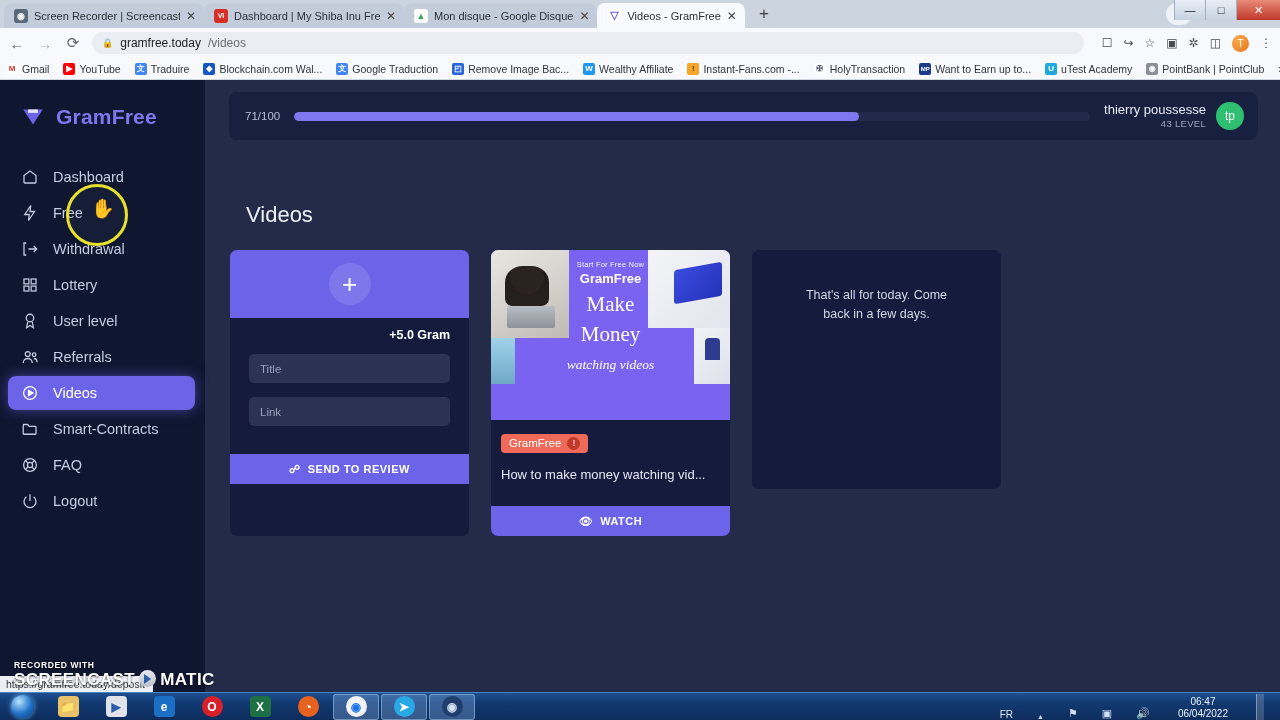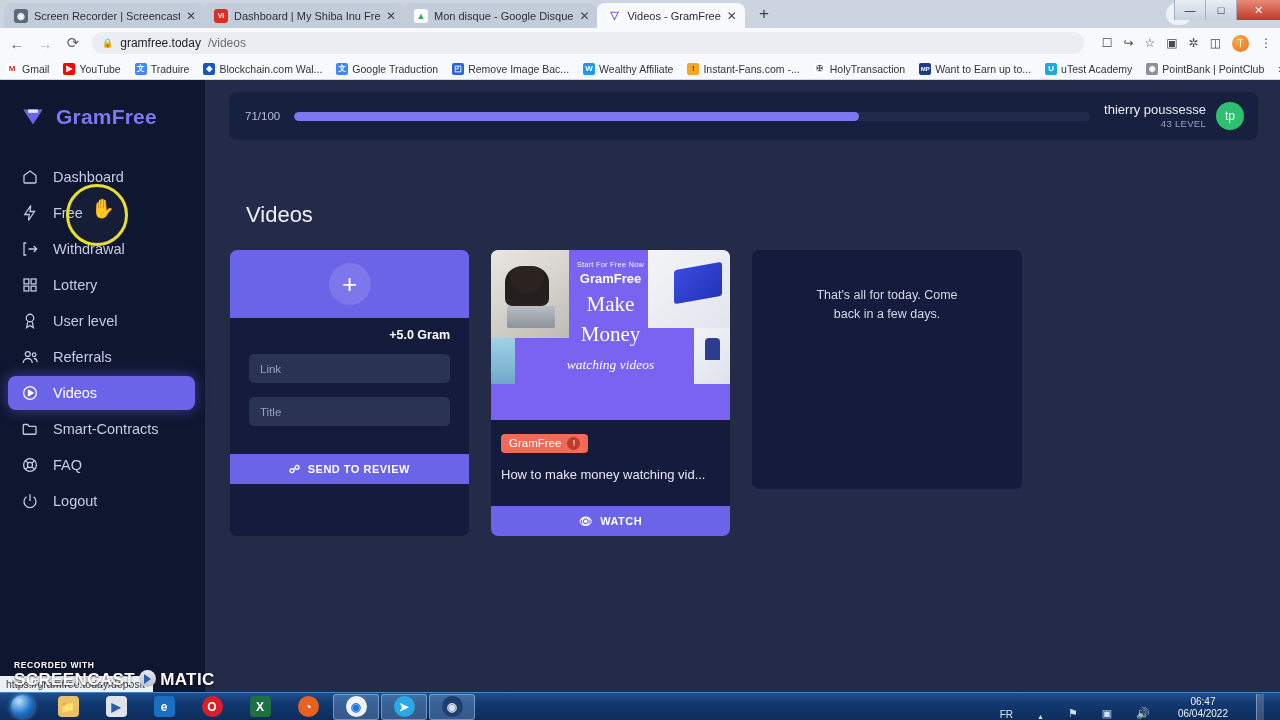--- a/index.html
+++ b/index.html
@@ -220,21 +220,21 @@
     width: 13px; height: 13px; border-radius: 50%; background: #c2382a;
     font-size: 9px; display: flex; align-items: center; justify-content: center;
   }
   .vid-title {
     color: #e4e7f2; font-size: 13px; margin-top: 14px;
     white-space: nowrap; overflow: hidden; text-overflow: ellipsis;
   }
 
   
   .empty-card {
-    width: 270px; height: 239px; border-radius: 7px; background: #141b3c;
+    width: 249px; height: 239px; border-radius: 7px; background: #141b3c;
     display: flex; align-items: flex-start; justify-content: center; padding-top: 36px;
   }
   .empty-text { color: #d4d8e8; font-size: 12.5px; line-height: 1.5; text-align: center; width: 170px; }
 
   
   .statusurl {
     position: absolute; left: 0; bottom: 0; background: #eceff3;
     color: #3c4043; font-size: 10.5px; padding: 2px 8px 2px 6px;
     border-top-right-radius: 2px; z-index: 5;
   }
@@ -520,24 +520,24 @@
 
       <div class="cards">
 
         <div class="card">
           <div class="add-head">
             <div class="plus-circle">+</div>
           </div>
           <div class="add-body">
             <div class="reward">+5.0 Gram</div>
             <div class="field">
-                <span>Link</span>
+                <span>Title</span>
               </div>
             <div class="field">
-                <span>Title</span>
+                <span>Link</span>
               </div>
           </div>
           <div class="card-btn">
             <span>☍</span>
             <span>SEND TO REVIEW</span>
           </div>
         </div>
 
         <div class="card">
           <div class="thumb">

